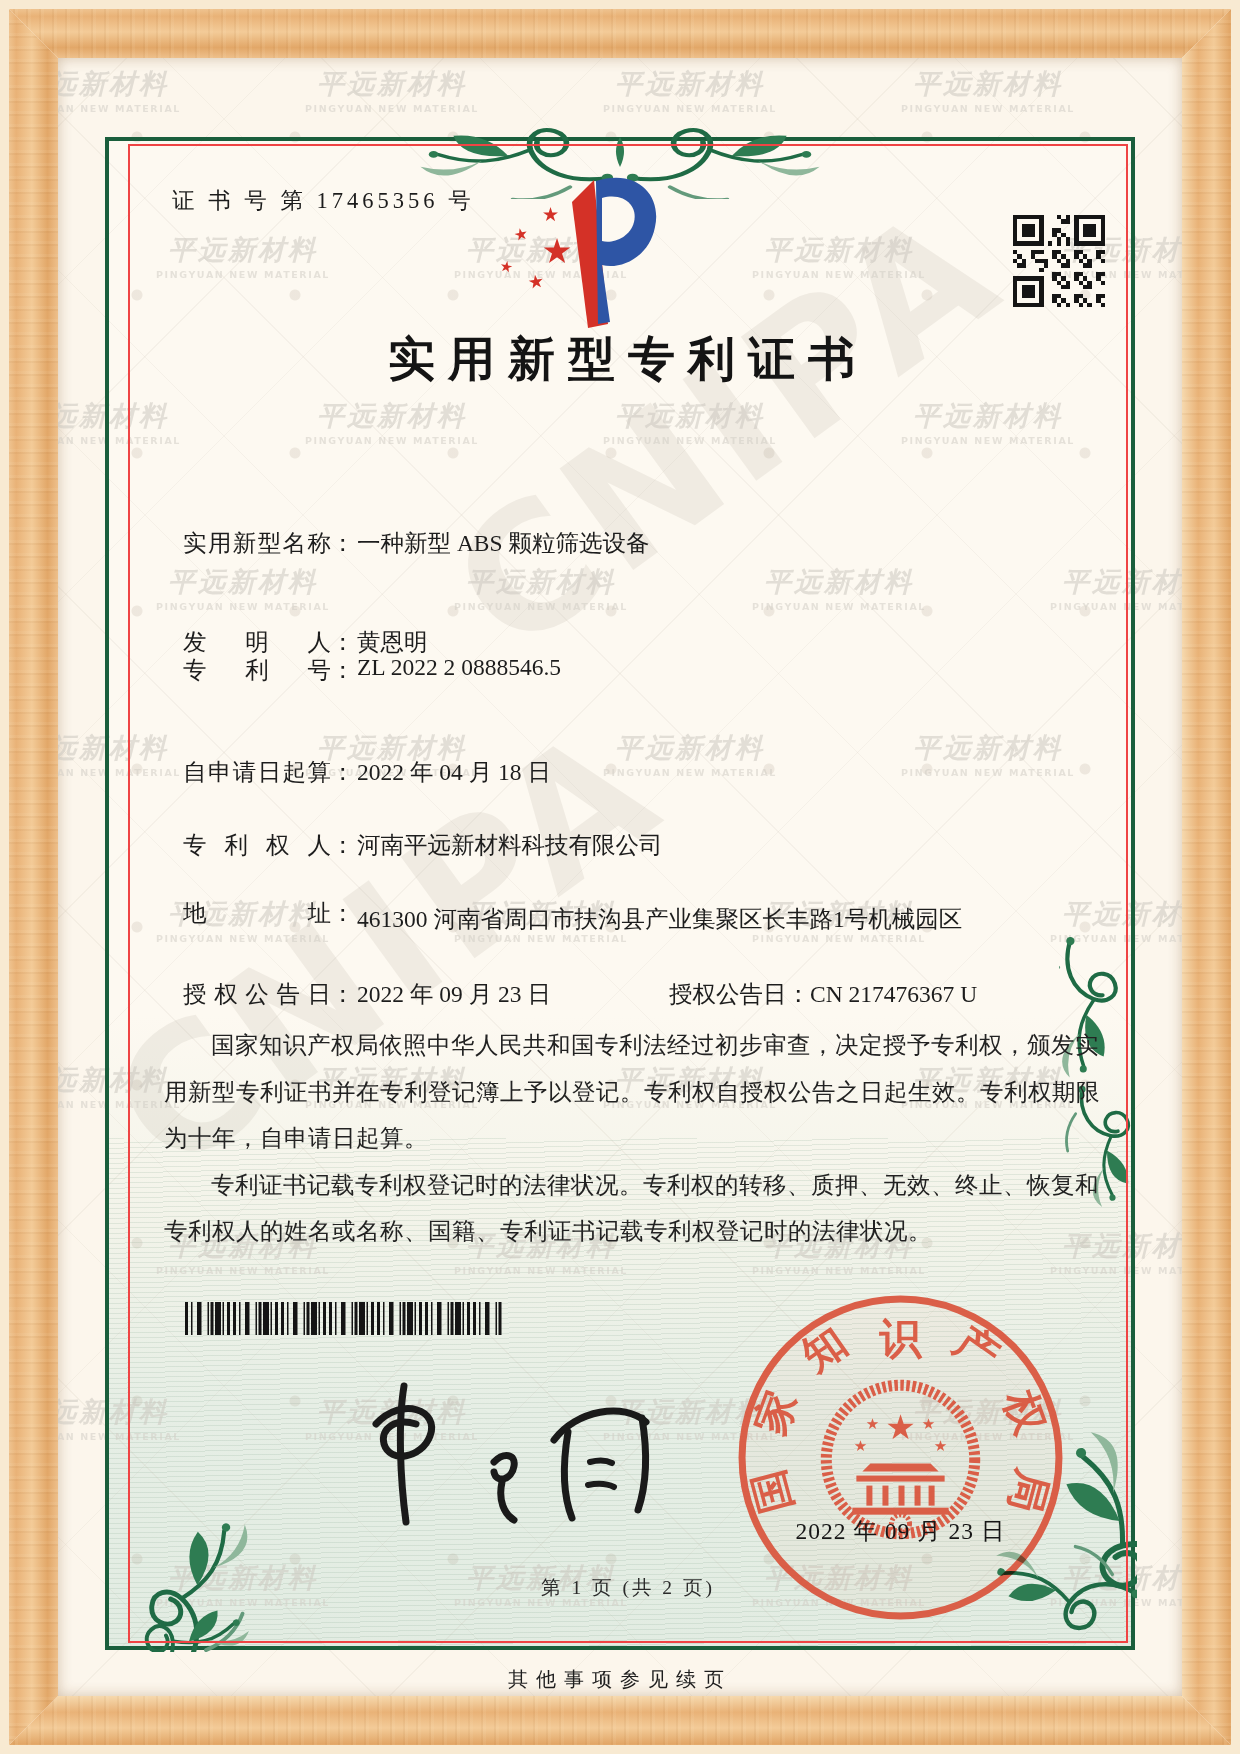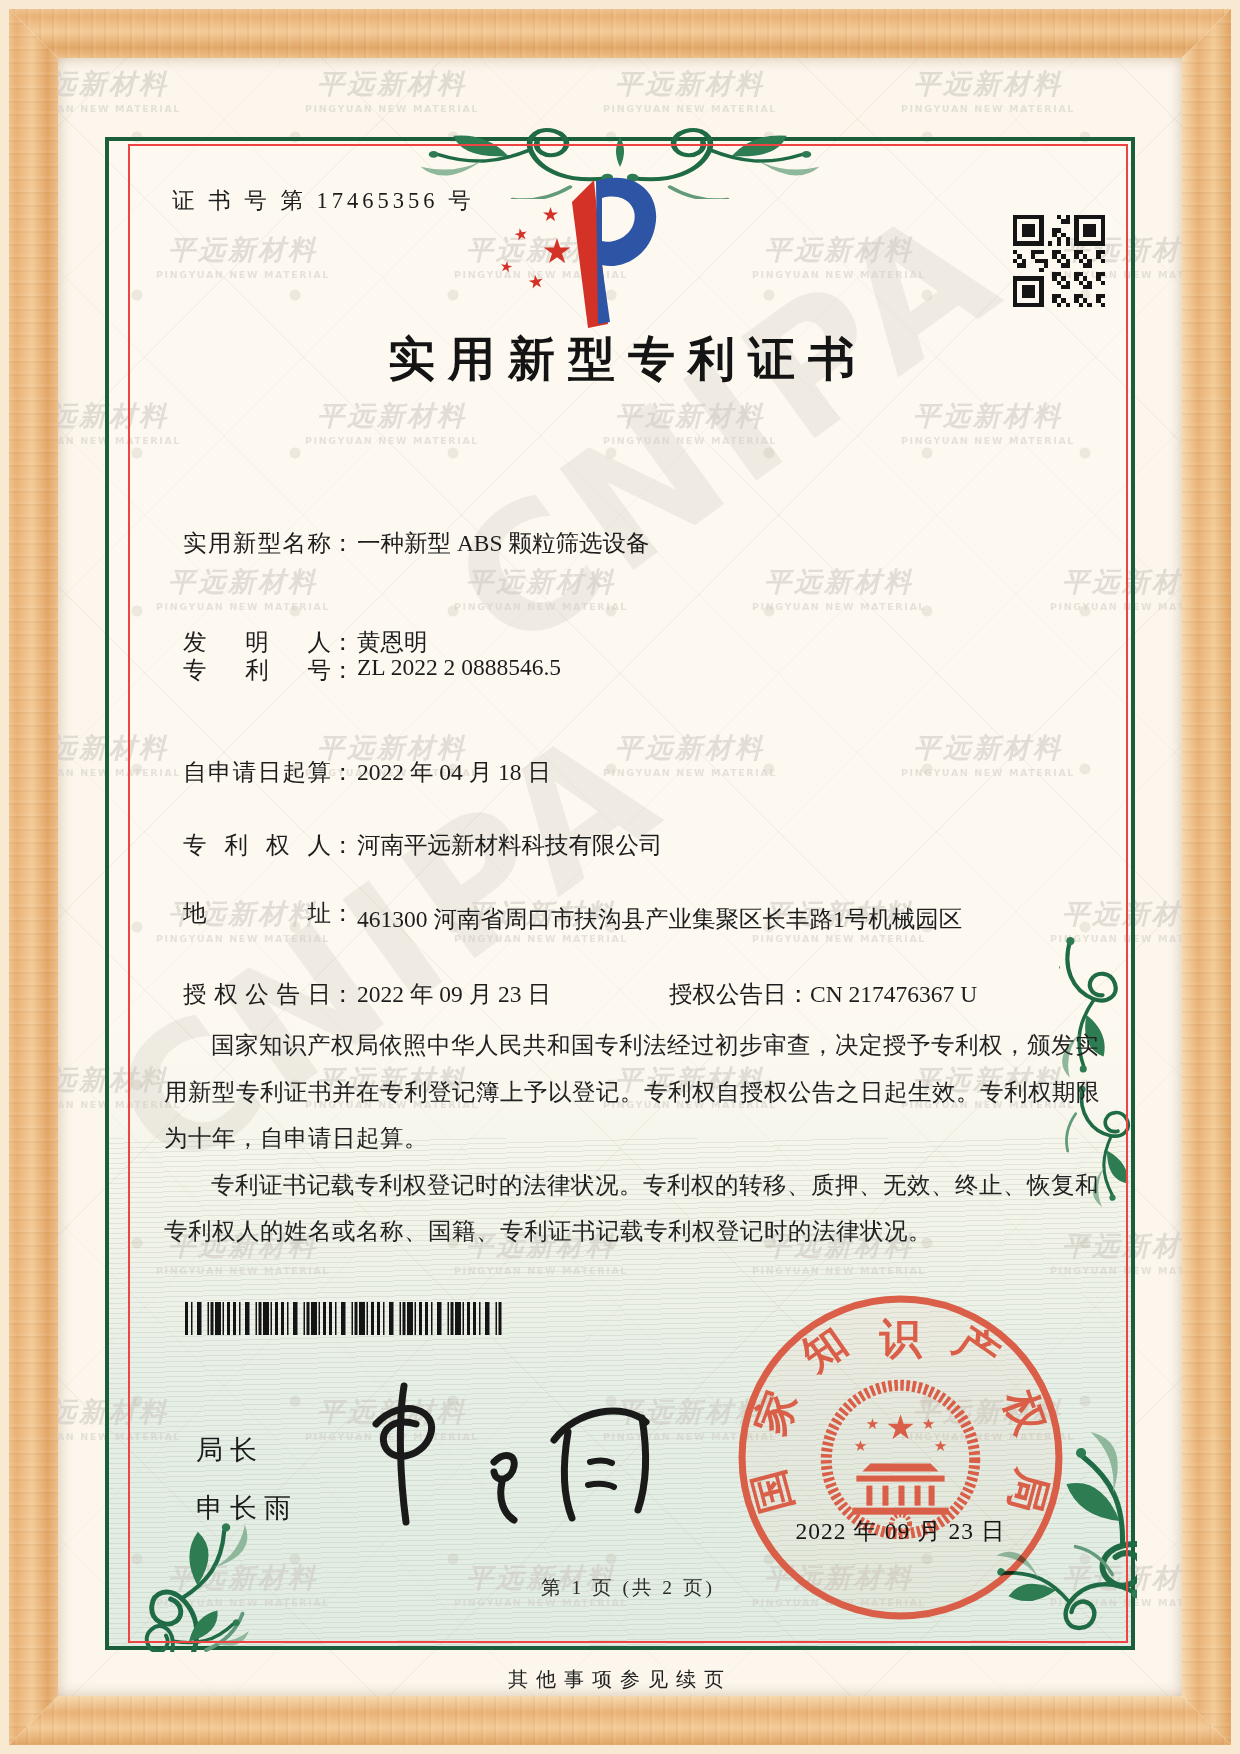--- a/index.html
+++ b/index.html
@@ -519,24 +519,20 @@
                 <rect x="270" y="0" width="6" height="33"></rect>
                 <rect x="277.5" y="0" width="1.5" height="33"></rect>
                 <rect x="282" y="0" width="3" height="33"></rect>
                 <rect x="288" y="0" width="3" height="33"></rect>
                 <rect x="294" y="0" width="1.5" height="33"></rect>
                 <rect x="300" y="0" width="4.5" height="33"></rect>
                 <rect x="310.5" y="0" width="1.5" height="33"></rect>
                 <rect x="313.5" y="0" width="3" height="33"></rect>
               </svg></div>
 
-          <div class="director">
-            <div>局长</div>
-            <div>申长雨</div>
-          </div>
 
           <svg class="sig" width="330" height="180" viewBox="0 0 330 180" fill="none" stroke="#1a1a1a" stroke-width="7" stroke-linecap="round">
             <path d="M62,16 C56,52 58,108 64,152"></path>
             <path d="M34,54 C60,26 98,40 88,66 C80,88 48,94 42,74 C38,58 54,48 74,54"></path>
             <path d="M152,92 C162,82 174,84 172,96 C170,110 154,114 152,102"></path>
             <path d="M160,112 C156,130 162,144 172,150"></path>
             <path d="M212,70 C234,40 282,32 304,52"></path>
             <path d="M226,62 C220,98 222,128 230,148"></path>
             <path d="M300,48 C306,84 304,116 296,140"></path>
             <path d="M248,92 C256,90 264,90 270,93" stroke-width="6"></path>

